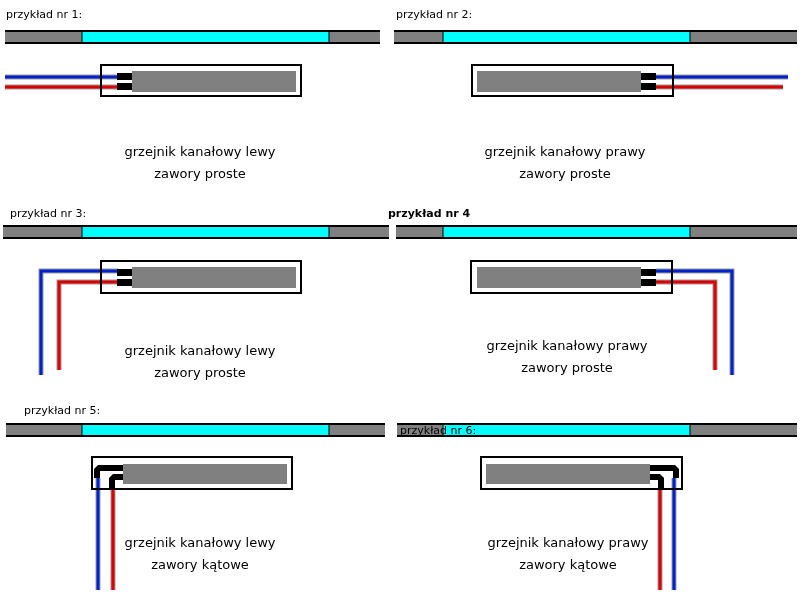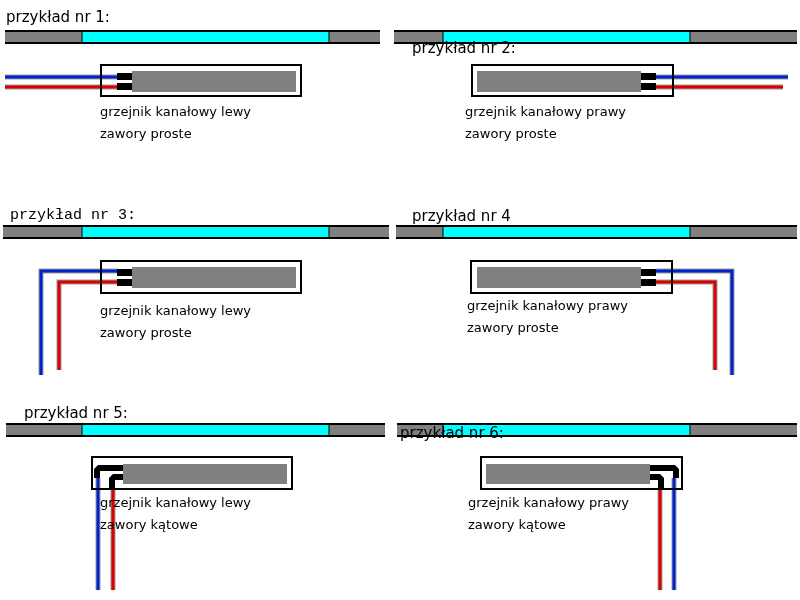--- a/index.html
+++ b/index.html
@@ -1,19 +1,19 @@
 <!DOCTYPE html>
 <html><head>
 <meta charset="utf-8">
 <style>
   html, body { margin: 0; padding: 0; background: #ffffff; }
   body { width: 800px; height: 600px; position: relative; overflow: hidden;
          font-family: "DejaVu Sans", sans-serif; }
-  .label { position: absolute; font-size: 15px; color: #000; white-space: nowrap; }
-  .caption { position: absolute; font-size: 13px; color: #000; line-height: 22px; white-space: nowrap; }
+  .label { position: absolute; font-size: 11px; color: #000; white-space: nowrap; }
+  .caption { position: absolute; font-size: 13px; color: #000; text-align: center; line-height: 22px; white-space: nowrap; margin-top: 40px; }
   svg.diagram { position: absolute; left: 0; top: 0; }
 </style>
 </head>
 <body>
 
 <svg class="diagram" id="diagram" width="800" height="600" viewBox="0 0 800 600" xmlns="http://www.w3.org/2000/svg">
     <rect x="5" y="31" width="77" height="12" fill="#808080"></rect>
     <rect x="82" y="31" width="247" height="12" fill="#00ffff"></rect>
     <rect x="329" y="31" width="51" height="12" fill="#808080"></rect>
     <line x1="5" y1="31" x2="380" y2="31" stroke="#000000" stroke-width="2"></line>
@@ -99,23 +99,23 @@
     <polyline points="674,478 674,590" fill="none" stroke="#0022cc" stroke-width="3" stroke-linejoin="miter"></polyline>
     <polyline points="660,488 660,590" fill="none" stroke="#9a9a9a" stroke-width="5" stroke-linejoin="miter"></polyline>
     <polyline points="660,488 660,590" fill="none" stroke="#dd0000" stroke-width="3" stroke-linejoin="miter"></polyline>
     <rect x="481" y="457" width="201" height="32" fill="none" stroke="#000000" stroke-width="2"></rect>
     <rect x="486" y="464" width="164" height="20" fill="#808080"></rect>
     <path d="M 650 465 L 675 465 L 679 469 L 679 478 L 673 478 L 673 471 L 650 471 Z" fill="#000000"></path>
     <path d="M 650 474 L 660 474 L 664 478 L 664 488 L 658 488 L 658 480 L 650 480 Z" fill="#000000"></path>
   </svg>
 
 <div class="label" style="left:6px; top:8px;">przykład nr 1:</div>
-<div class="label" style="left:412px; top:8px;margin-top:31px;">przykład nr 2:</div>
-<div class="label" style="left:10px; top:207px;font-family:Liberation Mono, monospace;">przykład nr 3:</div>
-<div class="label" style="left:412px; top:207px;">przykład nr 4</div>
+<div class="label" style="left:396px; top:8px;">przykład nr 2:</div>
+<div class="label" style="left:10px; top:207px;">przykład nr 3:</div>
+<div class="label" style="left:388px; top:207px;font-weight:bold;">przykład nr 4</div>
 <div class="label" style="left:24px; top:404px;">przykład nr 5:</div>
 <div class="label" style="left:400px; top:424px;">przykład nr 6:</div>
 
 <div class="caption" style="left:100px; top:101px; width:200px;">
   <div>grzejnik kanałowy lewy</div>
   <div>zawory proste</div>
 </div>
 <div class="caption" style="left:465px; top:101px; width:200px;">
   <div>grzejnik kanałowy prawy</div>
   <div>zawory proste</div>

